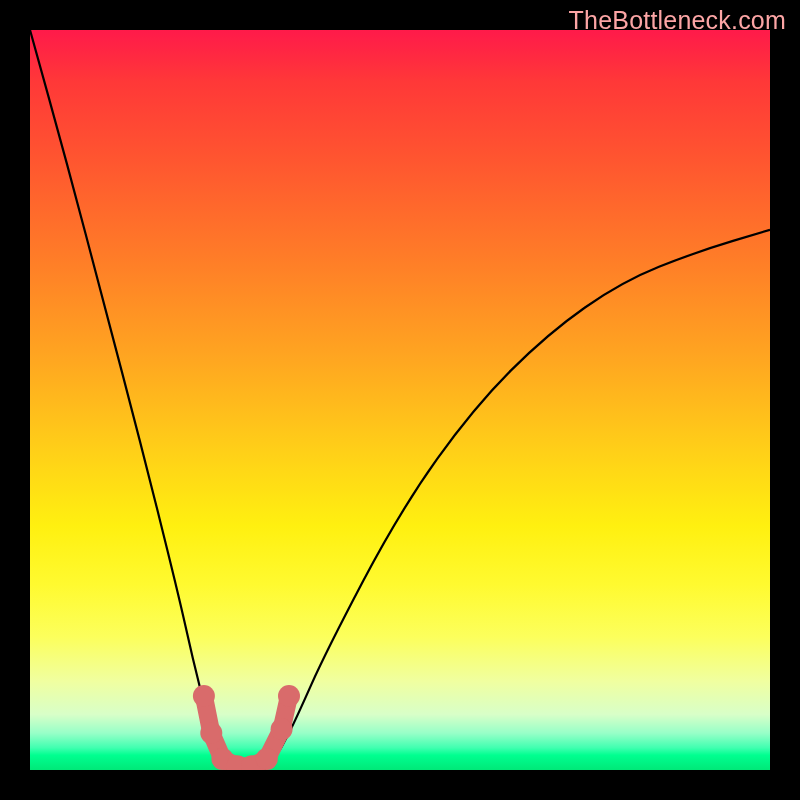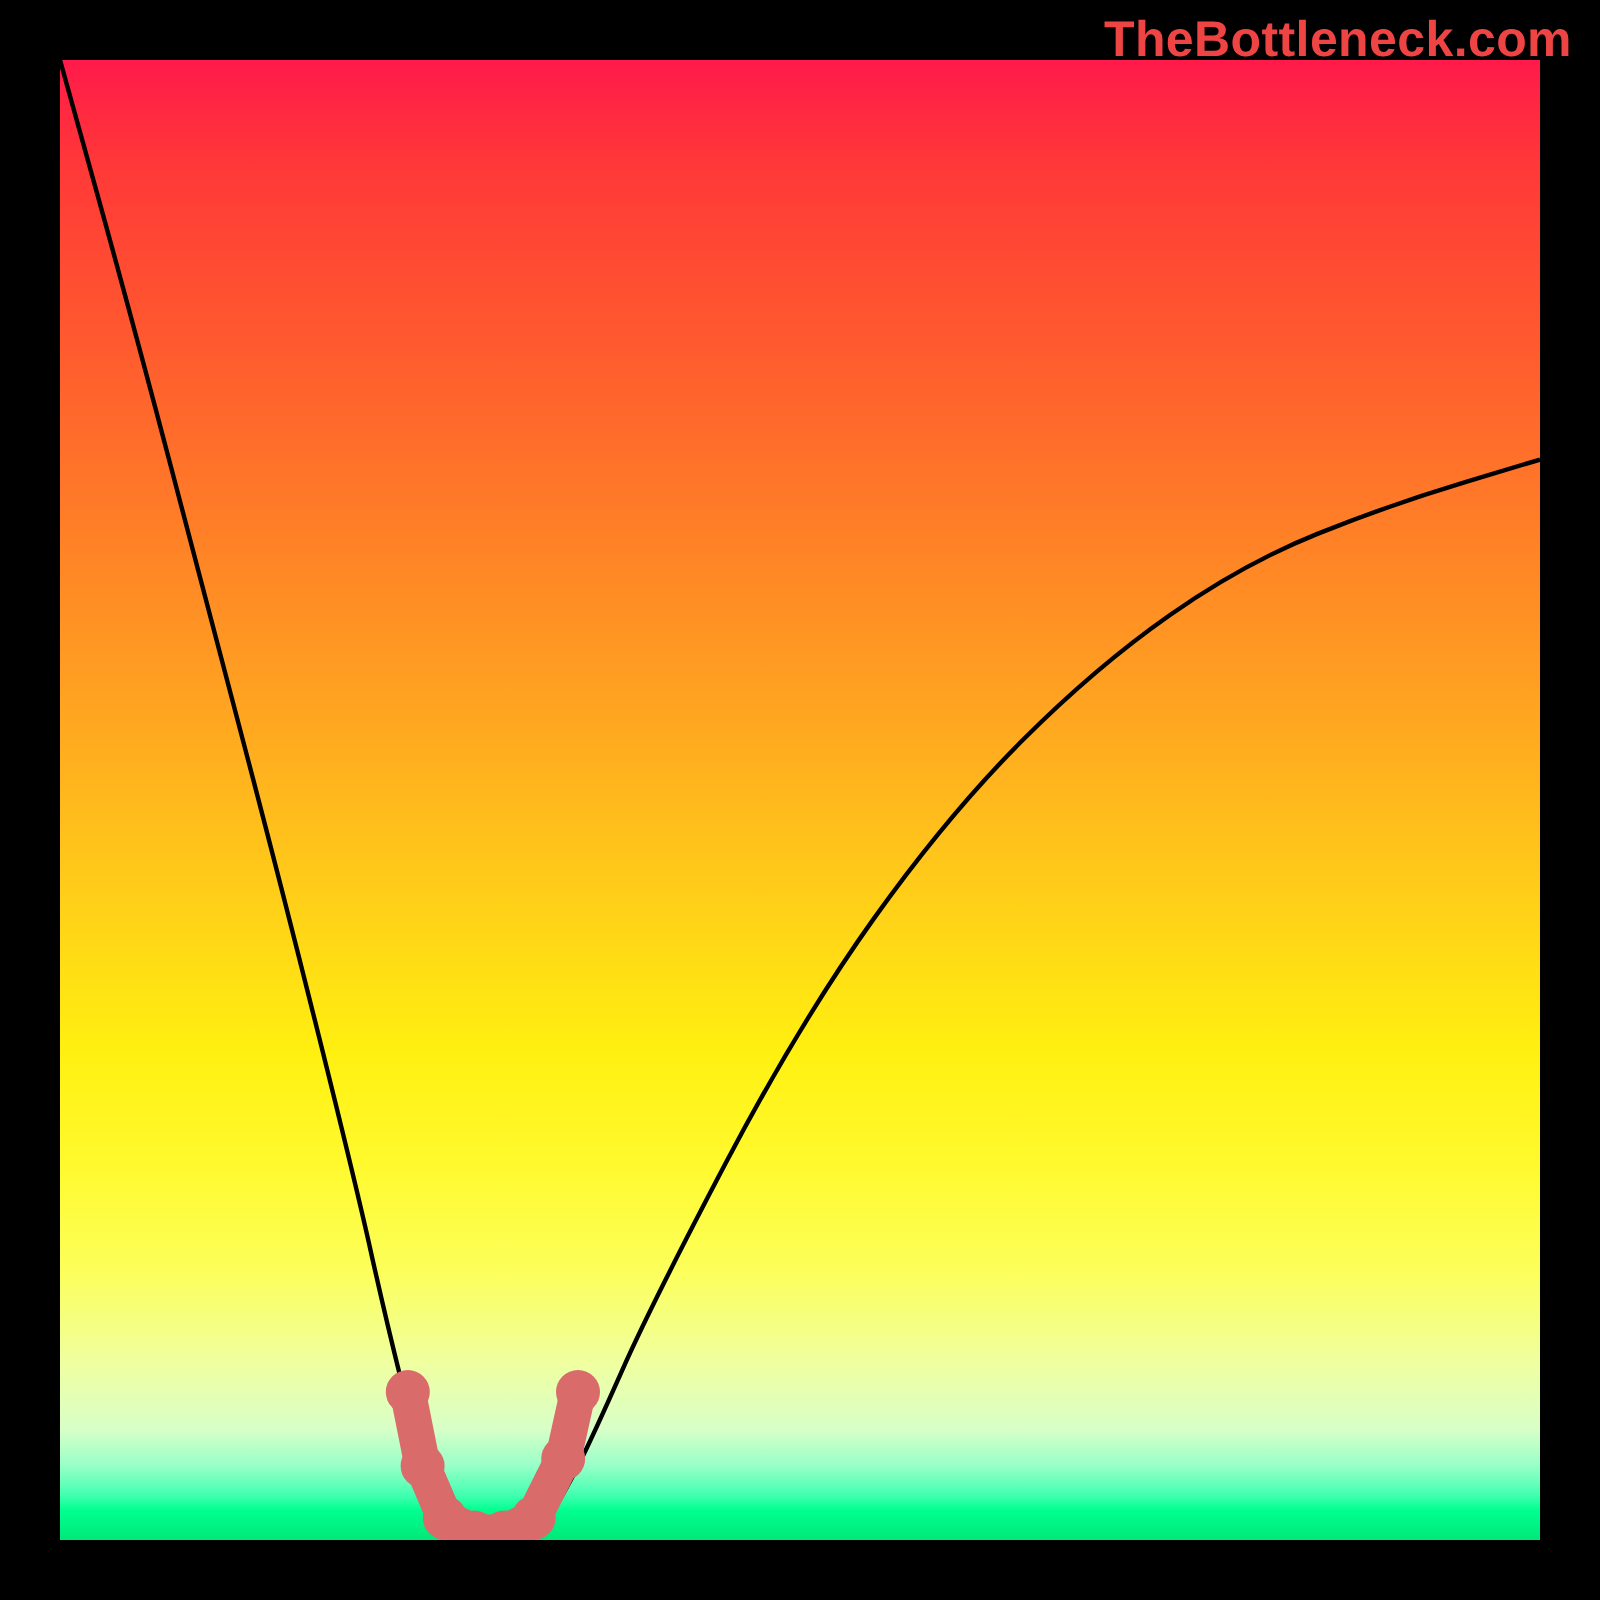--- a/index.html
+++ b/index.html
@@ -34,22 +34,22 @@
       #00ff90 98%,
       #00e878 100%
     );
   }
   .watermark {
     position: absolute;
     top: 6px;
     right: 14px;
     font-family: Arial, Helvetica, sans-serif;
     font-size: 25px;
-    color: #ef4444;
-    font-weight: 700;
+    color: #fca5a5;
+    font-weight: 400;
     letter-spacing: 0.2px;
   }
   svg.curves {
     position: absolute;
     left: 0;
     top: 0;
     width: 740px;
     height: 740px;
   }
   .curve {

